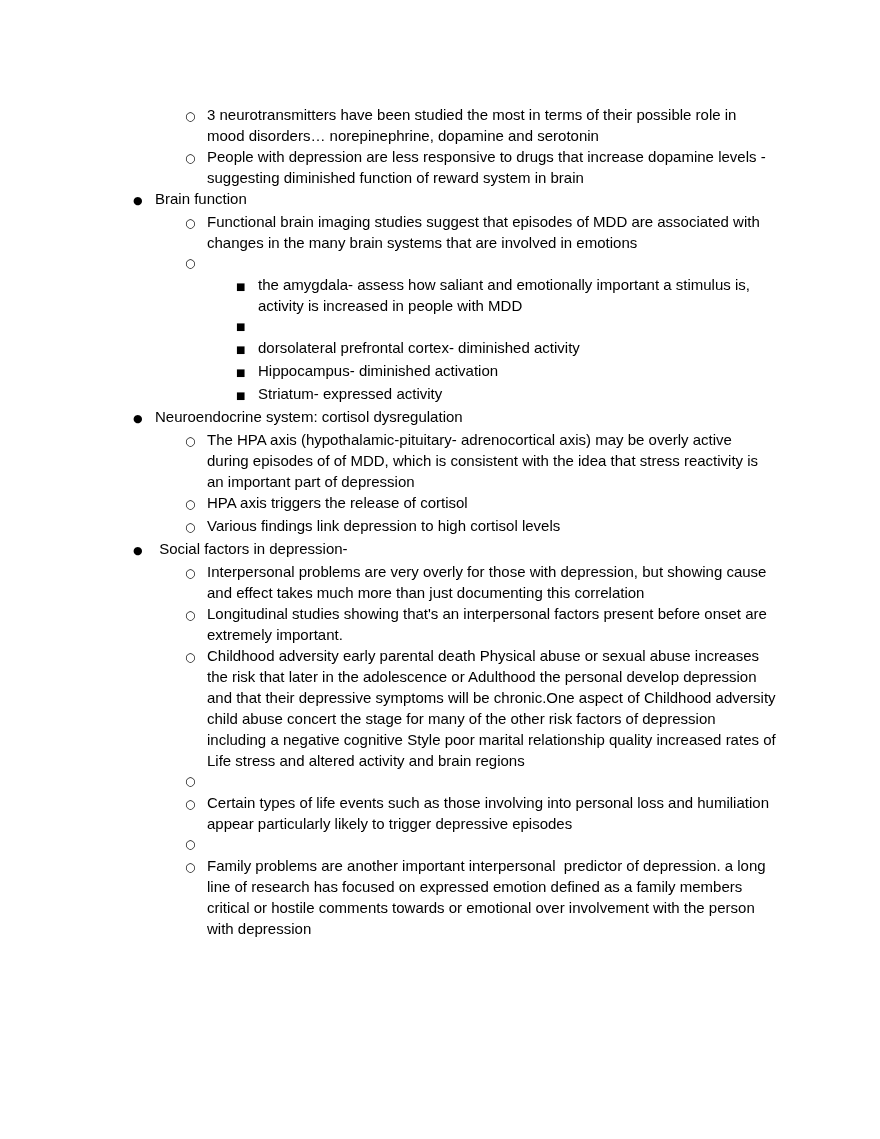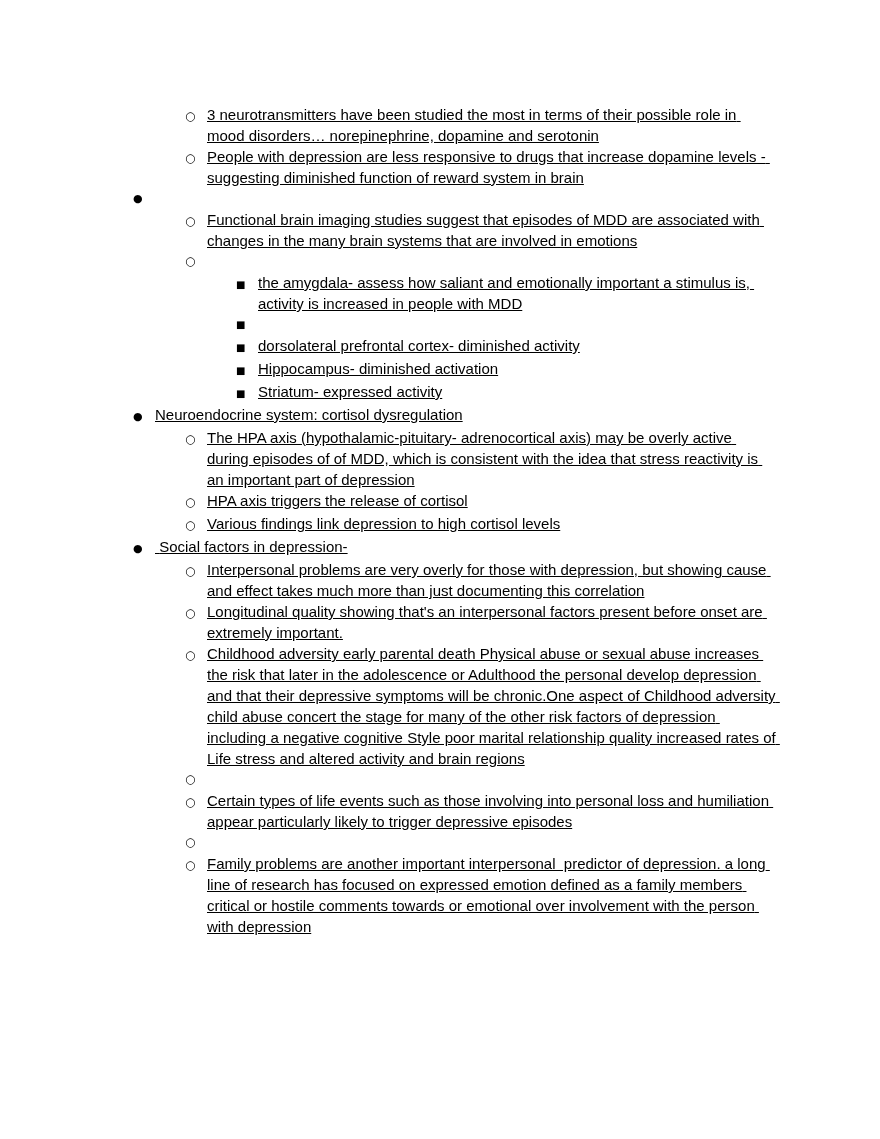--- a/index.html
+++ b/index.html
@@ -27,21 +27,20 @@
   }
   .item {
     display: flex;
     align-items: baseline;
     font-size: 15px;
     line-height: 21px;
   }
   .item .text {
     white-space: pre-wrap;
     flex: 1 1 auto;
-    text-decoration: underline;
   }
   .bullet {
     flex: 0 0 22px;
     width: 22px;
     font-family: "DejaVu Sans", sans-serif;
     color: #000000;
   }
   .level1 { padding-left: 133px; }
   .level2 { padding-left: 185px; }
   .level3 { padding-left: 236px; }
@@ -57,20 +56,21 @@
       <div class="item level2">
         <span class="bullet b2">○</span>
         <span class="text">3 neurotransmitters have been studied the most in terms of their possible role in mood disorders… norepinephrine, dopamine and serotonin</span>
       </div>
       <div class="item level2">
         <span class="bullet b2">○</span>
         <span class="text">People with depression are less responsive to drugs that increase dopamine levels - suggesting diminished function of reward system in brain</span>
       </div>
       <div class="item level1">
         <span class="bullet b1">●</span>
+        <span class="text">Brain function</span>
       </div>
       <div class="item level2">
         <span class="bullet b2">○</span>
         <span class="text">Functional brain imaging studies suggest that episodes of MDD are associated with changes in the many brain systems that are involved in emotions</span>
       </div>
       <div class="item level2">
         <span class="bullet b2">○</span>
       </div>
       <div class="item level3">
         <span class="bullet b3">■</span>
@@ -110,21 +110,21 @@
       <div class="item level1">
         <span class="bullet b1">●</span>
         <span class="text"> Social factors in depression-</span>
       </div>
       <div class="item level2">
         <span class="bullet b2">○</span>
         <span class="text">Interpersonal problems are very overly for those with depression, but showing cause and effect takes much more than just documenting this correlation</span>
       </div>
       <div class="item level2">
         <span class="bullet b2">○</span>
-        <span class="text">Longitudinal quality showing that's an interpersonal factors present before onset are extremely important.</span>
+        <span class="text">Longitudinal studies showing that's an interpersonal factors present before onset are extremely important.</span>
       </div>
       <div class="item level2">
         <span class="bullet b2">○</span>
         <span class="text">Childhood adversity early parental death Physical abuse or sexual abuse increases the risk that later in the adolescence or Adulthood the personal develop depression and that their depressive symptoms will be chronic.One aspect of Childhood adversity child abuse concert the stage for many of the other risk factors of depression including a negative cognitive Style poor marital relationship quality increased rates of Life stress and altered activity and brain regions</span>
       </div>
       <div class="item level2">
         <span class="bullet b2">○</span>
       </div>
       <div class="item level2">
         <span class="bullet b2">○</span>

